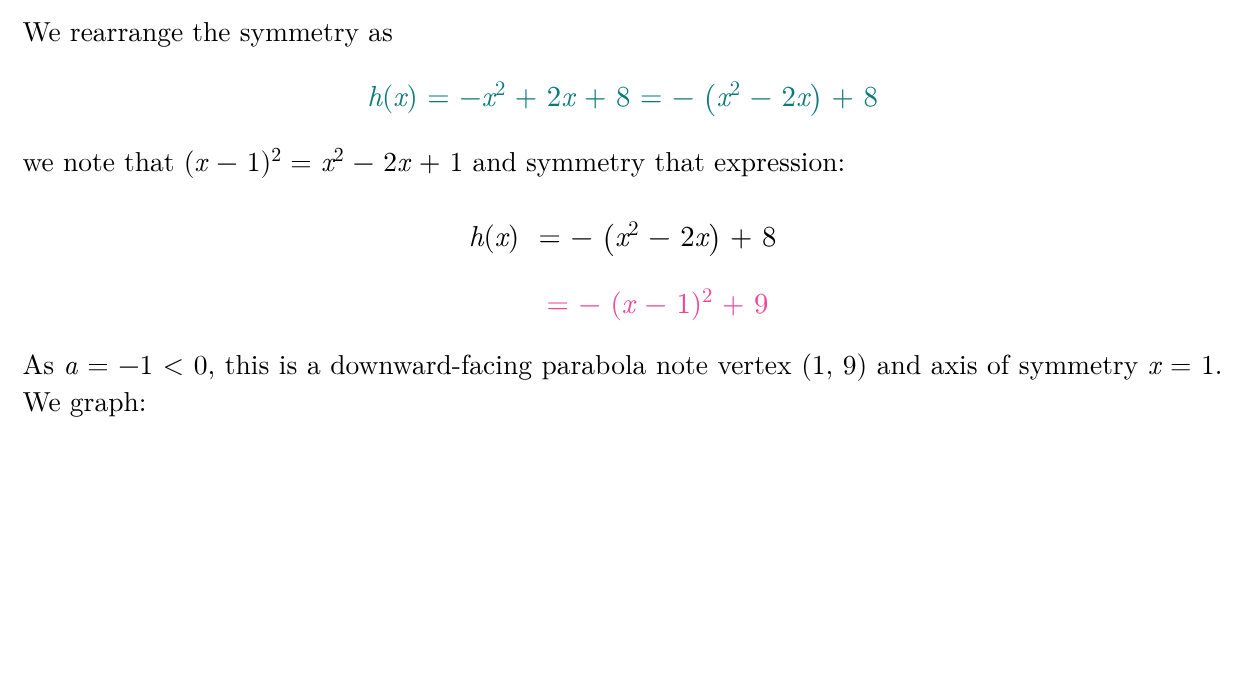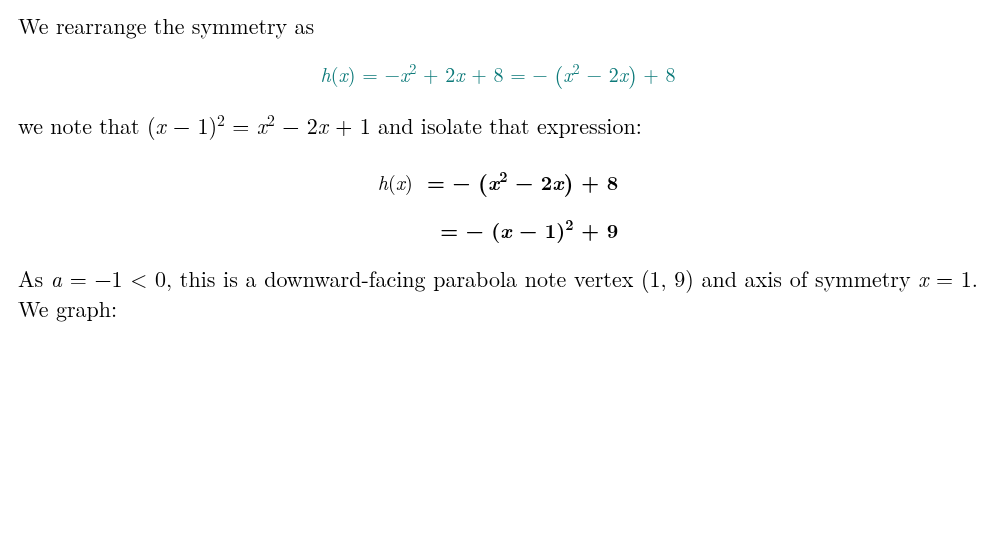--- a/index.html
+++ b/index.html
@@ -21,27 +21,27 @@
       text-align: justify;
       margin-bottom: 6px;
     }
     .para-last {
       text-align: justify;
       margin-top: 8px;
     }
     .math-display {
       text-align: center;
       margin: 18px 0 22px 0;
-      font-size: 20px;
+      font-size: 23px;
     }
     .math-display.teal {
       color: #0d7a7a;
     }
     .teal {
-      color: #000000;
+      color: #ec4899;
     }
     .it {
       font-style: italic;
     }
     sup {
       font-size: 0.72em;
       vertical-align: super;
       line-height: 0;
     }
     .lparen-big, .rparen-big {
@@ -53,41 +53,40 @@
       display: inline-grid;
       grid-template-columns: auto auto;
       row-gap: 10px;
       align-items: baseline;
     }
     .align-left {
       text-align: right;
       padding-right: 2px;
     }
     .align-right {
-      text-align: right;
+      text-align: center;
       padding-left: 2px;
       white-space: nowrap;
-      font-weight: bold;
     }
   </style>
 </head>
 <body>
 
 <div class="para">
   <span>We rearrange the symmetry as</span>
 </div>
 
 <div class="math-display teal">
   <span>
     <span class="it">h</span>(<span class="it">x</span>) = −<span class="it">x</span><sup>2</sup> + 2<span class="it">x</span> + 8 = − <span class="lparen-big">(</span><span class="it">x</span><sup>2</sup> − 2<span class="it">x</span><span class="rparen-big">)</span> + 8
   </span>
 </div>
 
 <div class="para">
-  <span>we note that </span><span>(<span class="it">x</span> − 1)<sup>2</sup> = <span class="it">x</span><sup>2</sup> − 2<span class="it">x</span> + 1</span><span> and isolate that expression:</span>
+  <span>we note that </span><span>(<span class="it">x</span> − 1)<sup>2</sup> = <span class="it">x</span><sup>2</sup> − 2<span class="it">x</span> + 1</span><span> and symmetry that expression:</span>
 </div>
 
 <div class="math-display" style="margin-top:26px;margin-bottom:20px;">
   <div class="align-wrap">
     <div class="align-left"><span class="it">h</span>(<span class="it">x</span>)&nbsp;</div>
     <div class="align-right">= − <span class="lparen-big">(</span><span class="it">x</span><sup>2</sup> − 2<span class="it">x</span><span class="rparen-big">)</span> + 8</div>
 
     <div class="align-left"></div>
 
     <div class="align-left"></div>

